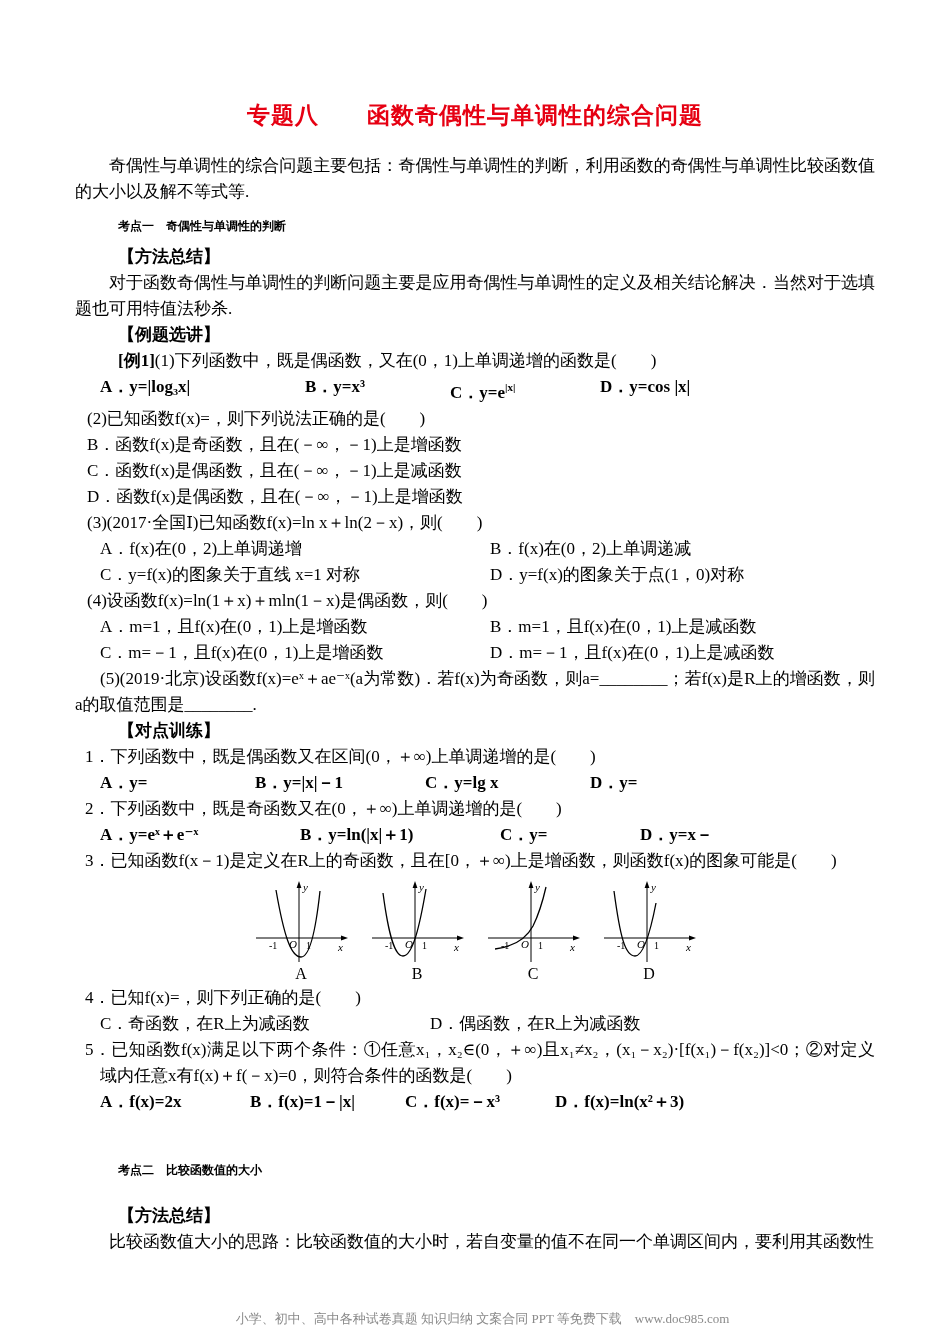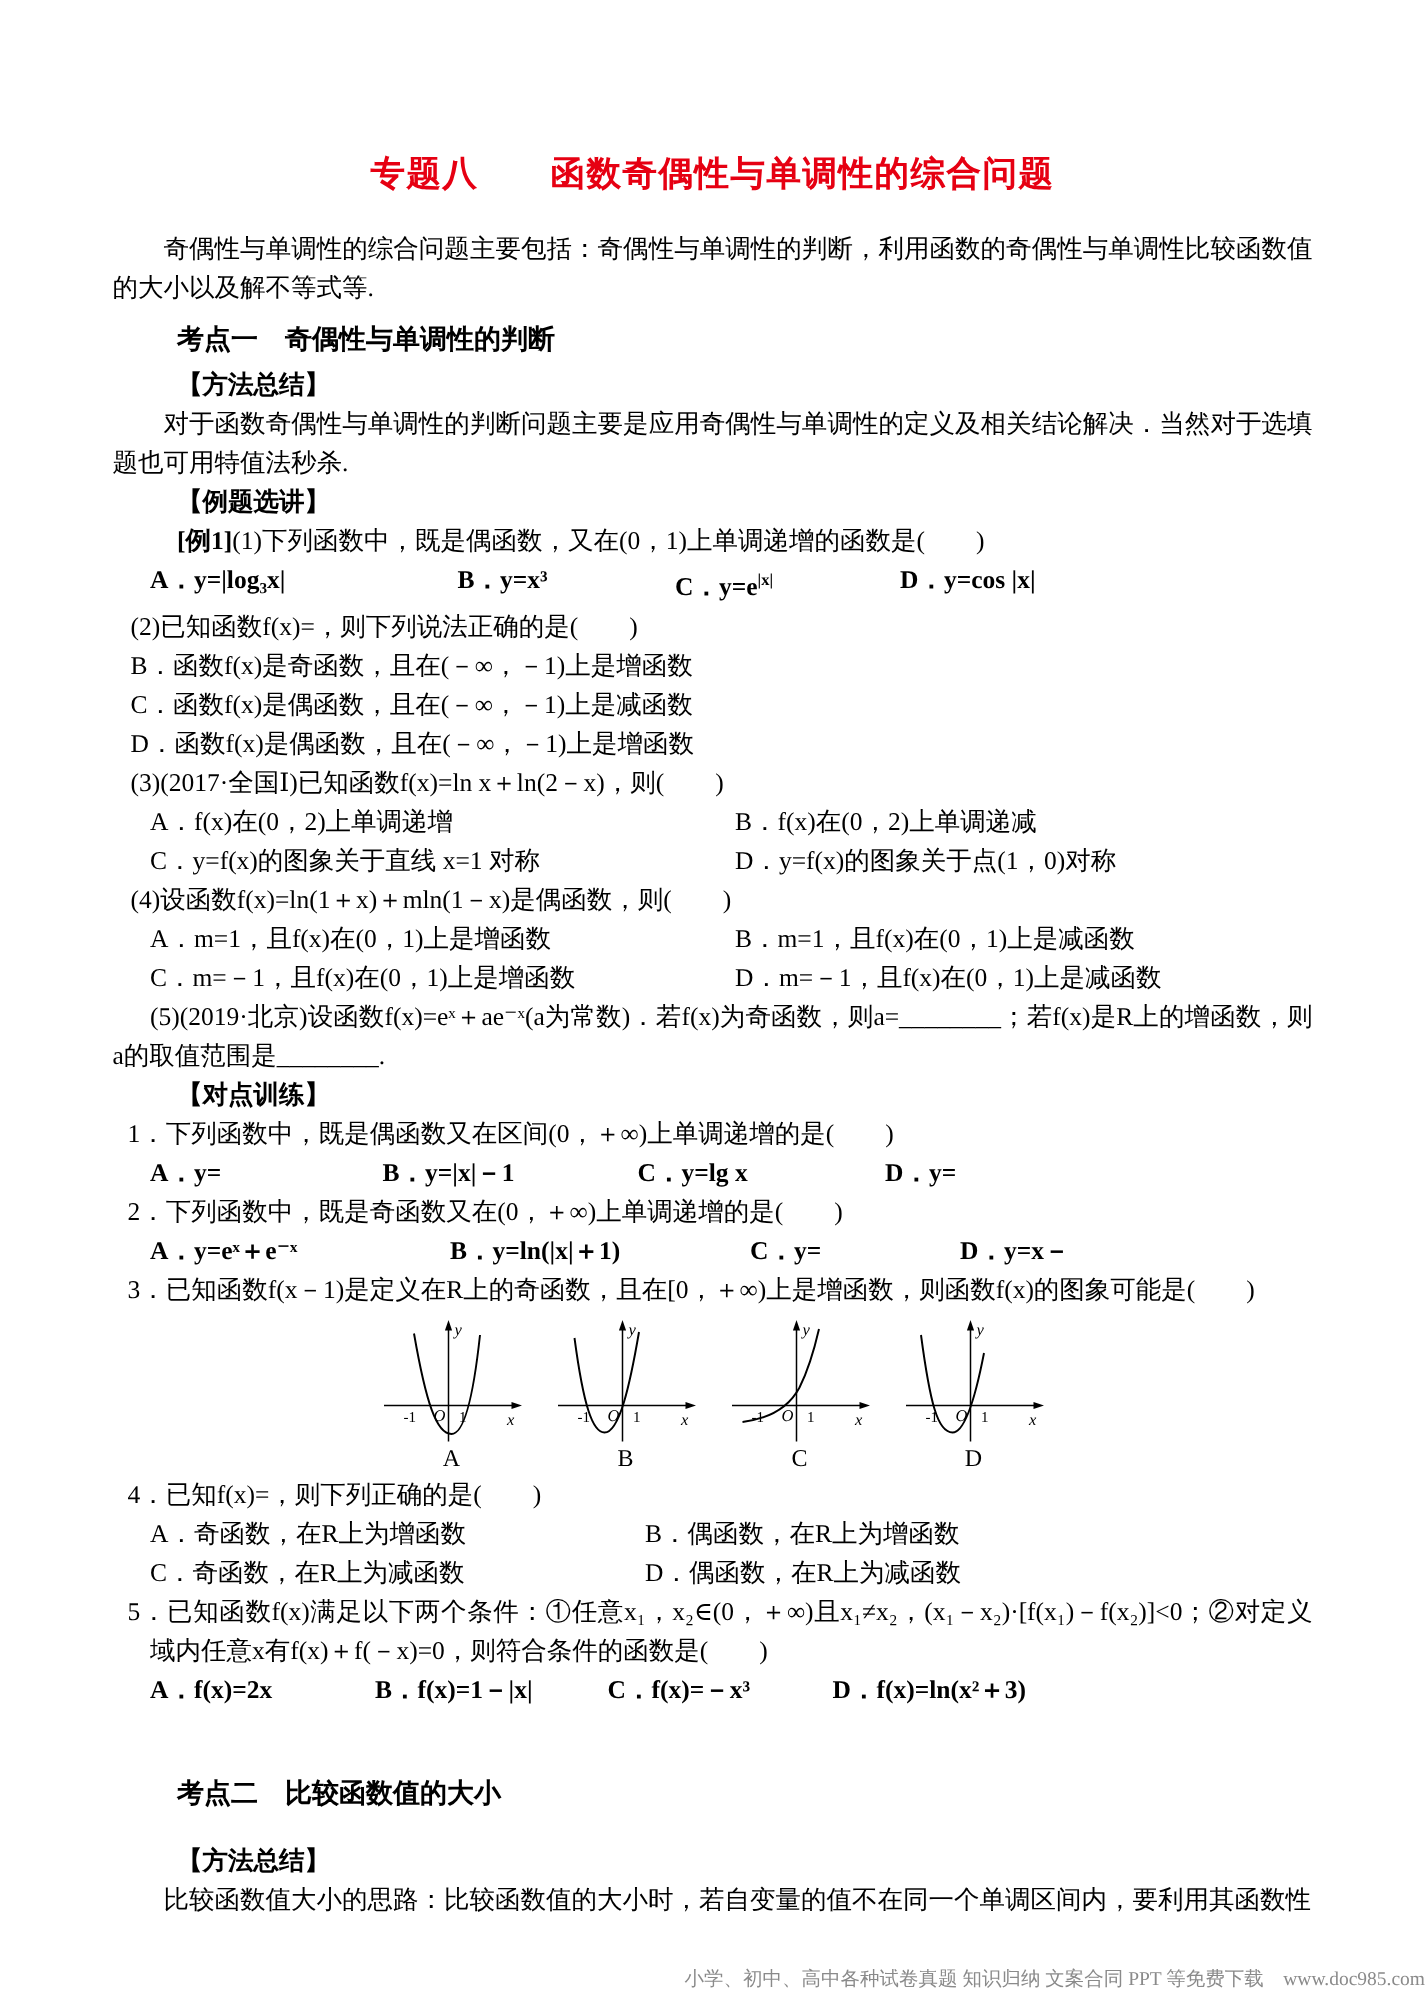--- a/index.html
+++ b/index.html
@@ -12,21 +12,21 @@
   }
   .title {
     text-align:center; color:var(--title-red,#e60012);
     font-family:"Liberation Sans","DejaVu Sans",sans-serif;
     font-size:23px; font-weight:bold; letter-spacing:1px; margin-bottom:22px;
   }
   .para { line-height:26px; text-align:justify; }
   .indent { text-indent:2em; }
   .kaodian {
     font-family:"Liberation Sans","DejaVu Sans",sans-serif;
-    font-size:18px; font-weight:bold; margin:8px 0 5px 43px; line-height:26px;
+    font-size:12px; font-weight:bold; margin:8px 0 5px 43px; line-height:26px;
   }
   .label {
     font-family:"Liberation Sans","DejaVu Sans",sans-serif;
     font-weight:bold; margin-left:43px; line-height:26px;
   }
   .bold { font-weight:bold; }
   .ex-first { margin-left:43px; line-height:26px; }
   .ex-line  { margin-left:12px; line-height:26px; }
   .ex-wrap  { line-height:26px; text-indent:25px; text-align:justify; }
   .q { margin-left:10px; line-height:26px; }
@@ -44,21 +44,21 @@
   .graph svg { display:block; }
   .gl { font-size:16px; line-height:19px; }
   .ax { stroke:#000; stroke-width:1; }
   .ar { fill:#000; }
   .curve { fill:none; stroke:#000; stroke-width:1.3; }
   .t-it  { font-size:11px; font-style:italic; font-family:"Liberation Serif",serif; }
   .t-num { font-size:10px; font-family:"Liberation Serif",serif; }
   .sec2 { margin-top:42px; }
   .sec2-label { margin-top:20px; }
   .footer {
-    position:absolute; left:15px; right:0; bottom:16px; text-align:right;
+    position:absolute; left:15px; right:0; bottom:16px; text-align:center;
     font-size:13px; color:var(--footer-gray,#8a8a8a);
     font-family:"Liberation Serif","DejaVu Serif",serif;
   }
 </style>
 </head>
 <body>
 
 <div class="page">
 
   <h1 class="title">专题八　　函数奇偶性与单调性的综合问题</h1>
@@ -191,24 +191,20 @@
         <text class="t-num" x="18" y="71">-1</text>
         <text class="t-num" x="55" y="71">1</text>
       </svg>
       <div class="gl">D</div>
     </div>
 
   </div>
 
   <div class="q">4．已知f(x)=，则下列正确的是(　　)</div>
   <div class="opts2n">
-    <span>A．奇函数，在R上为增函数</span>
-    <span>B．偶函数，在R上为增函数</span>
-  </div>
-  <div class="opts2n">
     <span>C．奇函数，在R上为减函数</span>
     <span>D．偶函数，在R上为减函数</span>
   </div>
 
   <div class="q-wrap">5．已知函数f(x)满足以下两个条件：①任意x₁，x₂∈(0，＋∞)且x₁≠x₂，(x₁－x₂)·[f(x₁)－f(x₂)]&lt;0；②对定义域内任意x有f(x)＋f(－x)=0，则符合条件的函数是(　　)</div>
   <div class="opts4 cols-t5">
     <span>A．f(x)=2x</span>
     <span>B．f(x)=1－|x|</span>
     <span>C．f(x)=－x³</span>
     <span>D．f(x)=ln(x²＋3)</span>

